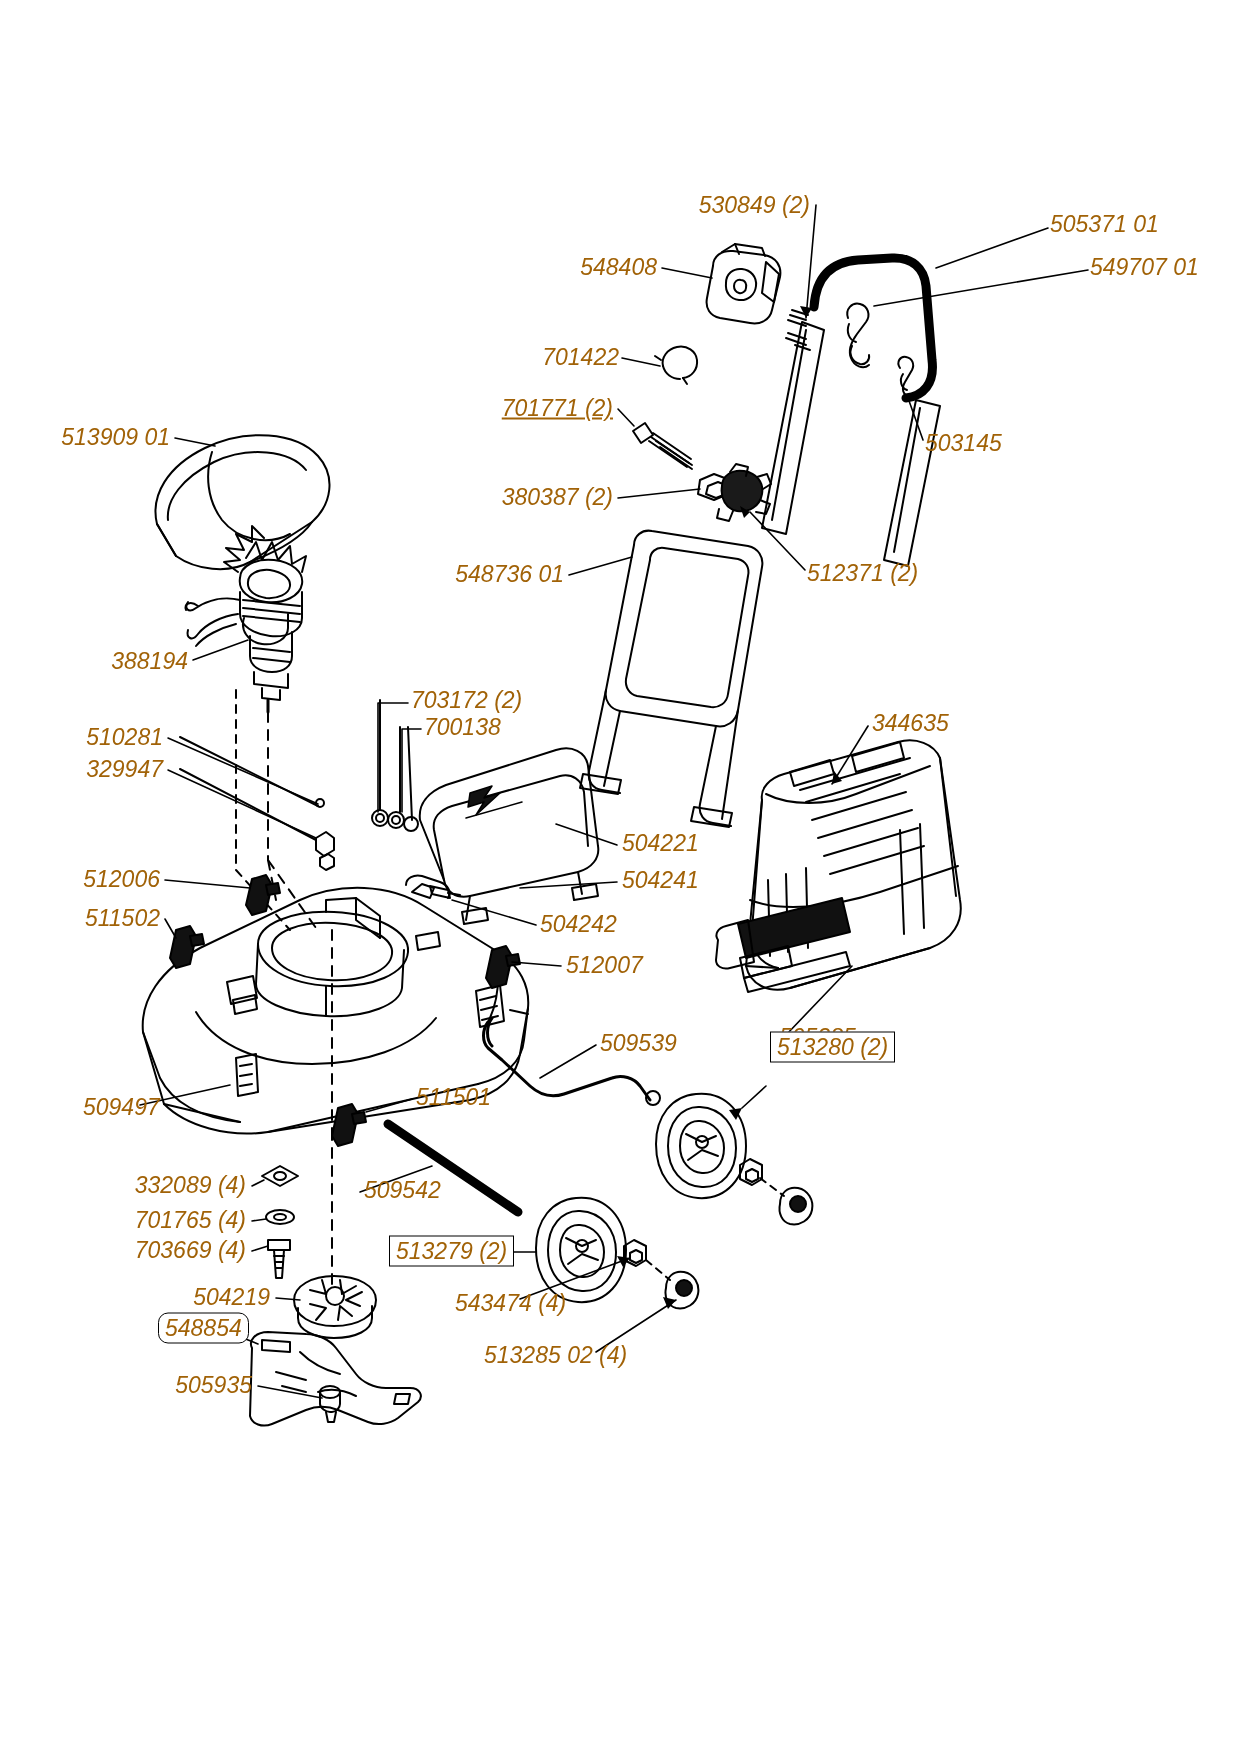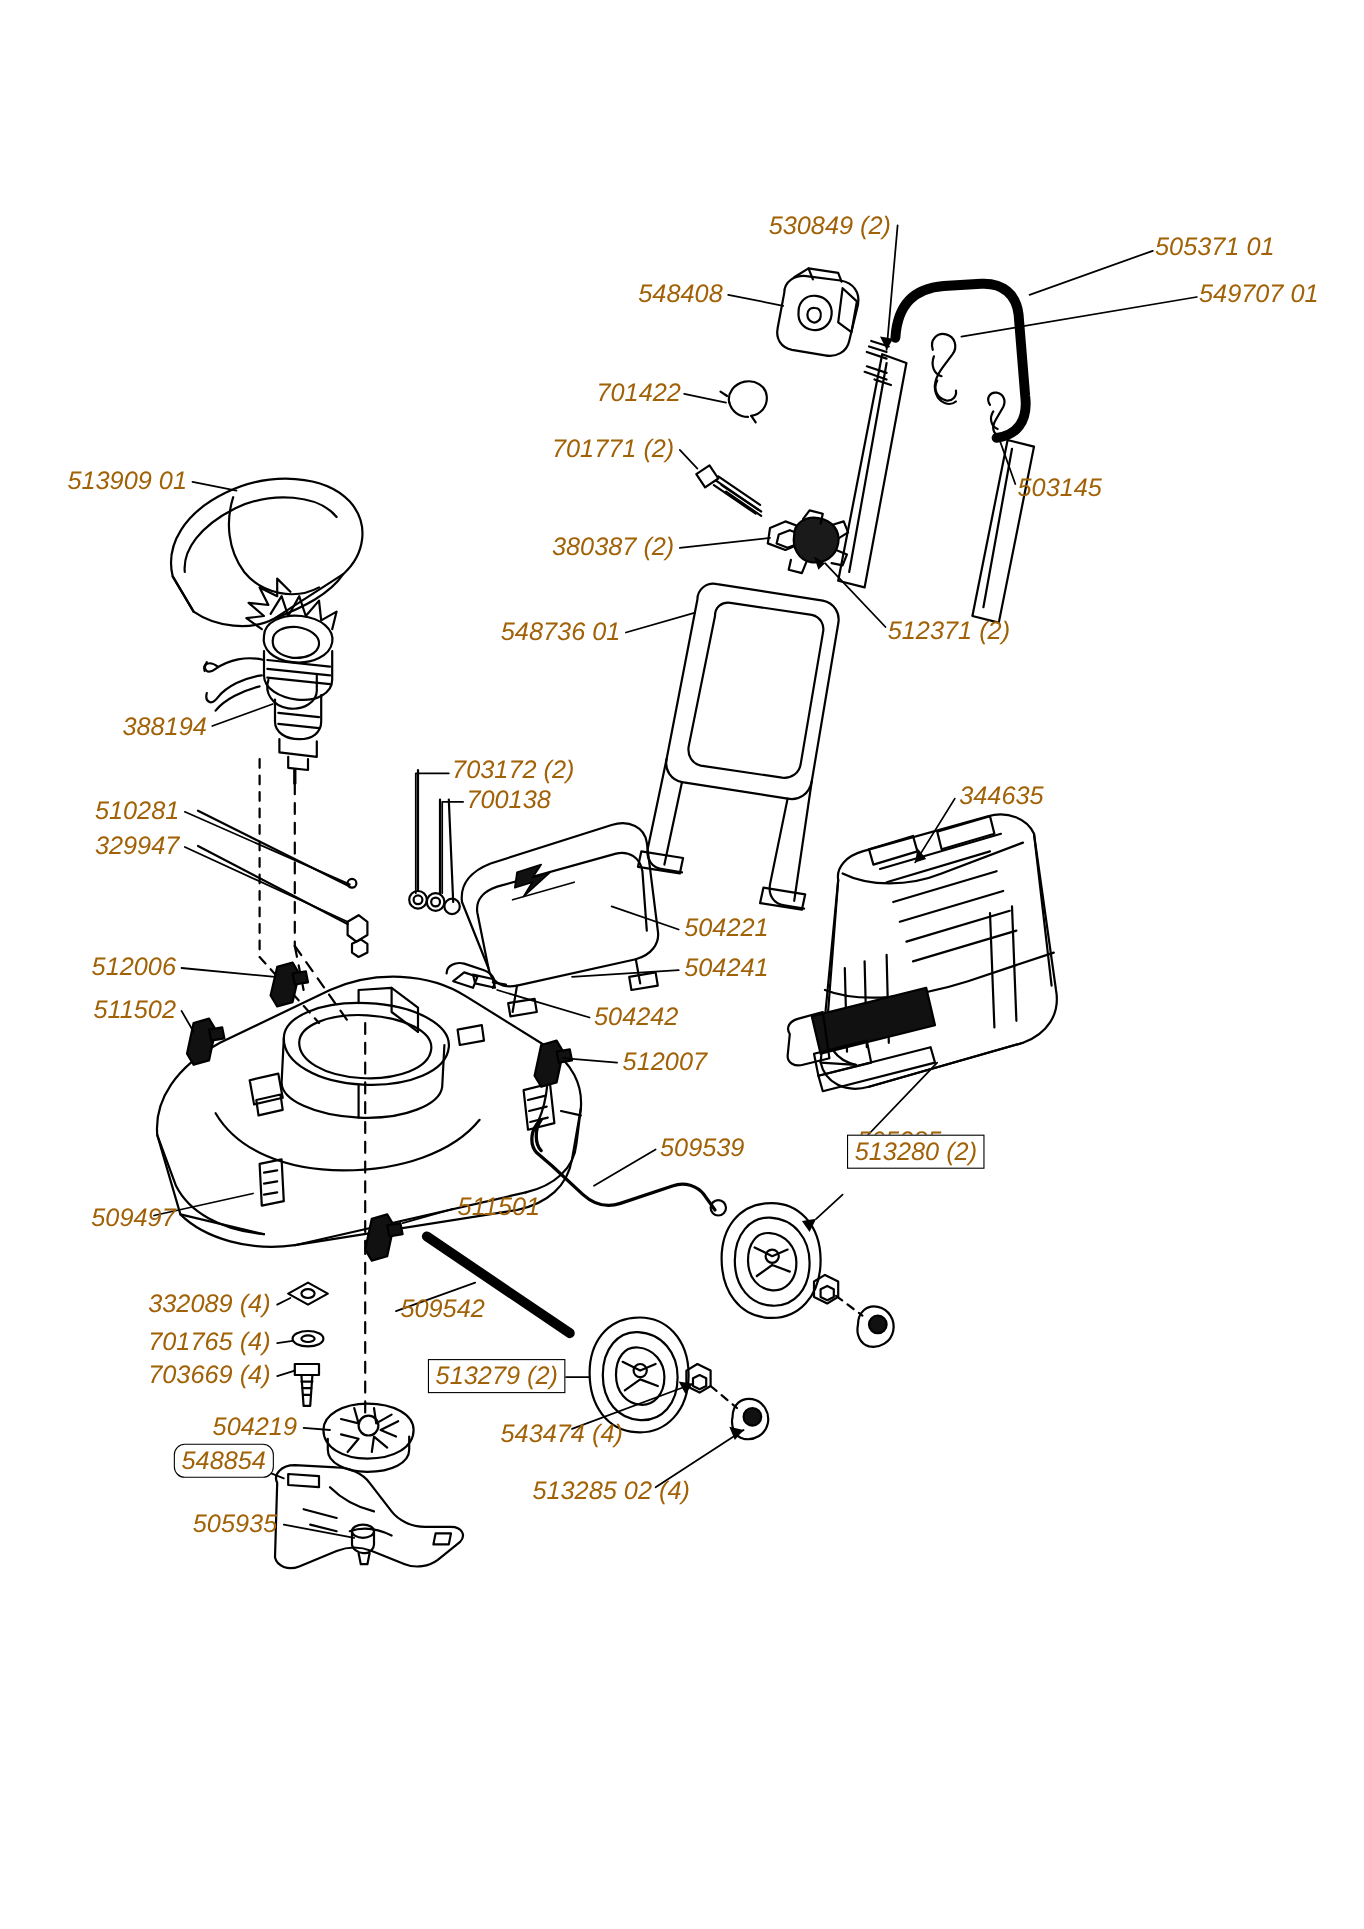--- a/index.html
+++ b/index.html
@@ -343,21 +343,21 @@
         <path d="M630 1258 l -13 -2 l 6 11 Z"></path>
       </g>
     </g>
   </svg>
 
   <div class="label anchor-end" style="left:810px; top:205px;">530849 (2)</div>
   <div class="label anchor-start" style="left:1050px; top:224px;">505371 01</div>
   <div class="label anchor-end" style="left:657px; top:267px;">548408</div>
   <div class="label anchor-start" style="left:1090px; top:267px;">549707 01</div>
   <div class="label anchor-end" style="left:619px; top:357px;">701422</div>
-  <div class="label anchor-end" style="left:613px; top:408px;">701771 (2)</div>
+  <div class="label anchor-end" style="left:613px; top:408px;text-decoration:underline;">701771 (2)</div>
   <div class="label anchor-start" style="left:925px; top:443px;">503145</div>
   <div class="label anchor-end" style="left:170px; top:437px;">513909 01</div>
   <div class="label anchor-end" style="left:613px; top:497px;">380387 (2)</div>
   <div class="label anchor-start" style="left:807px; top:573px;">512371 (2)</div>
   <div class="label anchor-end" style="left:564px; top:574px;">548736 01</div>
   <div class="label anchor-end" style="left:188px; top:661px;">388194</div>
   <div class="label anchor-start" style="left:411px; top:700px;">703172 (2)</div>
   <div class="label anchor-start" style="left:424px; top:727px;">700138</div>
   <div class="label anchor-start" style="left:872px; top:723px;">344635</div>
   <div class="label anchor-end" style="left:163px; top:737px;">510281</div>

